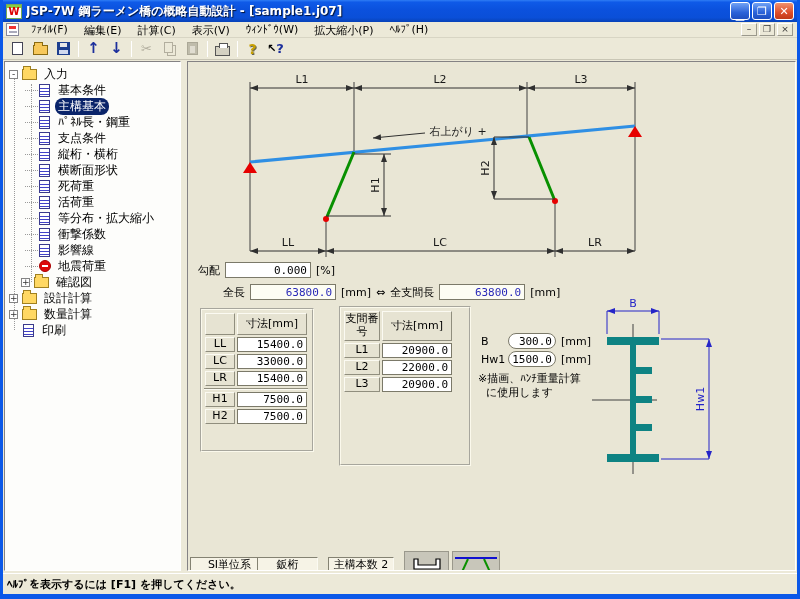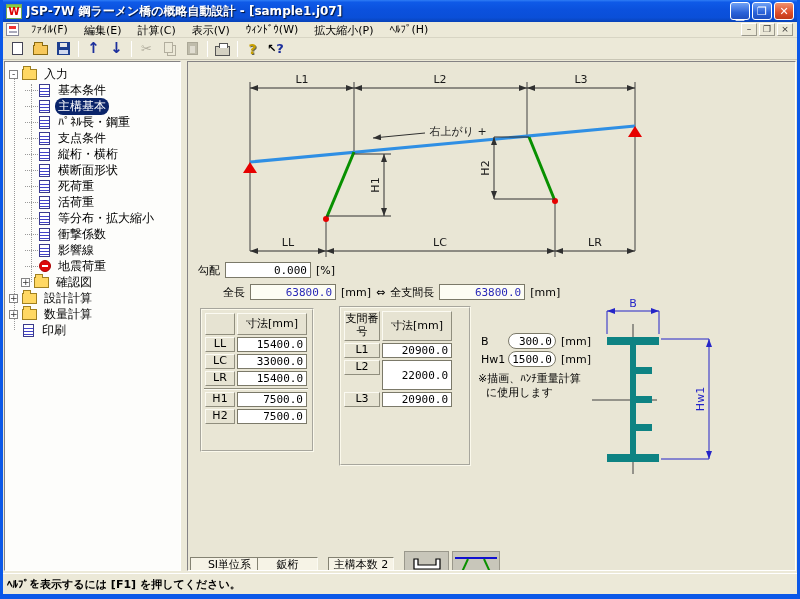--- a/index.html
+++ b/index.html
@@ -387,21 +387,21 @@
         </div>
       </div>
 
       <div class="grpbox" style="left:151px; top:244px; width:132px; height:160px;">
         <div class="gtable" style="grid-template-columns:36px 70px;">
           <div class="gh" style="height:30px;">支間番号</div>
           <div class="gh" style="height:30px;">寸法[mm]</div>
           <div class="gl" style="height:15px;">L1</div>
           <div class="gv" style="height:15px;">20900.0</div>
           <div class="gl" style="height:15px;">L2</div>
-          <div class="gv" style="height:30px;">22000.0</div>
+          <div class="gv" style="height:15px;">22000.0</div>
           <div class="gl" style="height:15px;">L3</div>
           <div class="gv" style="height:15px;">20900.0</div>
         </div>
       </div>
 
       <div class="frow" style="left:293px; top:271px;">
         <span class="flabel" style="width:22px;">B</span>
         <span class="fbox w60">300.0</span>
         <span class="flabel">[mm]</span>
       </div>

